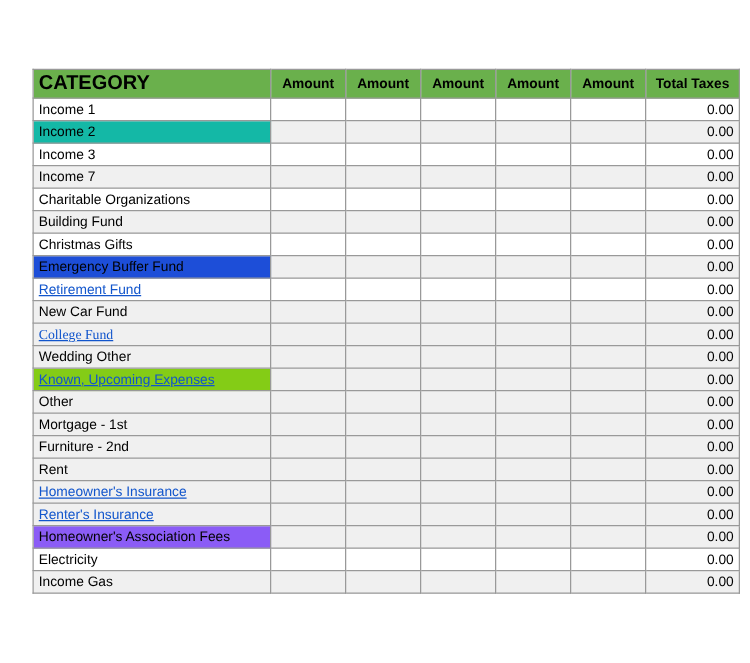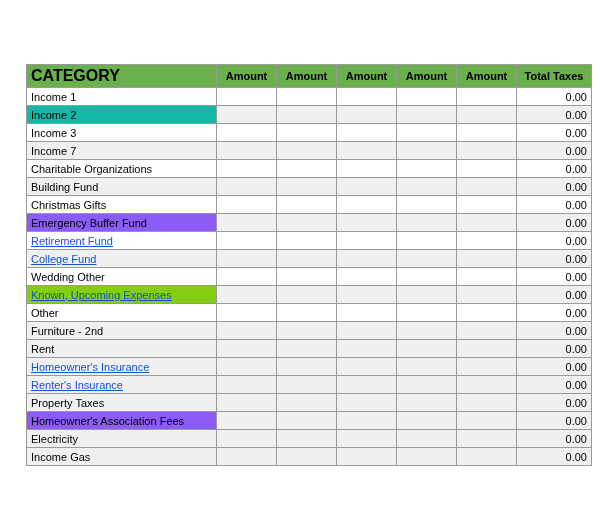--- a/index.html
+++ b/index.html
@@ -151,39 +151,48 @@
         <tr>
           <td class="cat-cell">Christmas Gifts</td>
           <td class="amount-cell"></td>
           <td class="amount-cell"></td>
           <td class="amount-cell"></td>
           <td class="amount-cell"></td>
           <td class="amount-cell"></td>
           <td class="total-cell">0.00</td>
         </tr>
         <tr>
-          <td class="cat-cell" style="background: #8b5cf6;">Emergency Buffer Fund</td>
+          <td class="cat-cell" style="background: #1d4ed8;">Emergency Buffer Fund</td>
           <td class="amount-cell" style="background: rgb(240, 240, 240);"></td>
           <td class="amount-cell" style="background: rgb(240, 240, 240);"></td>
           <td class="amount-cell" style="background: rgb(240, 240, 240);"></td>
           <td class="amount-cell" style="background: rgb(240, 240, 240);"></td>
           <td class="amount-cell" style="background: rgb(240, 240, 240);"></td>
           <td class="total-cell" style="background: rgb(240, 240, 240);">0.00</td>
         </tr>
         <tr>
           <td class="cat-cell"><span class="link-text">Retirement Fund</span></td>
           <td class="amount-cell"></td>
           <td class="amount-cell"></td>
           <td class="amount-cell"></td>
           <td class="amount-cell"></td>
           <td class="amount-cell"></td>
           <td class="total-cell">0.00</td>
         </tr>
         <tr>
-          <td class="cat-cell" style="background: rgb(240, 240, 240);"><span class="link-text">College Fund</span></td>
+          <td class="cat-cell" style="background: rgb(240, 240, 240);">New Car Fund</td>
+          <td class="amount-cell" style="background: rgb(240, 240, 240);"></td>
+          <td class="amount-cell" style="background: rgb(240, 240, 240);"></td>
+          <td class="amount-cell" style="background: rgb(240, 240, 240);"></td>
+          <td class="amount-cell" style="background: rgb(240, 240, 240);"></td>
+          <td class="amount-cell" style="background: rgb(240, 240, 240);"></td>
+          <td class="total-cell" style="background: rgb(240, 240, 240);">0.00</td>
+        </tr>
+        <tr>
+          <td class="cat-cell" style="background: rgb(240, 240, 240); font-family: Liberation Serif, serif;"><span class="link-text">College Fund</span></td>
           <td class="amount-cell" style="background: rgb(240, 240, 240);"></td>
           <td class="amount-cell" style="background: rgb(240, 240, 240);"></td>
           <td class="amount-cell" style="background: rgb(240, 240, 240);"></td>
           <td class="amount-cell" style="background: rgb(240, 240, 240);"></td>
           <td class="amount-cell" style="background: rgb(240, 240, 240);"></td>
           <td class="total-cell" style="background: rgb(240, 240, 240);">0.00</td>
         </tr>
         <tr>
           <td class="cat-cell">Wedding Other</td>
           <td class="amount-cell"></td>
@@ -205,20 +214,29 @@
         <tr>
           <td class="cat-cell">Other</td>
           <td class="amount-cell"></td>
           <td class="amount-cell"></td>
           <td class="amount-cell"></td>
           <td class="amount-cell"></td>
           <td class="amount-cell"></td>
           <td class="total-cell">0.00</td>
         </tr>
         <tr>
+          <td class="cat-cell" style="background: rgb(240, 240, 240);">Mortgage - 1st</td>
+          <td class="amount-cell" style="background: rgb(240, 240, 240);"></td>
+          <td class="amount-cell" style="background: rgb(240, 240, 240);"></td>
+          <td class="amount-cell" style="background: rgb(240, 240, 240);"></td>
+          <td class="amount-cell" style="background: rgb(240, 240, 240);"></td>
+          <td class="amount-cell" style="background: rgb(240, 240, 240);"></td>
+          <td class="total-cell" style="background: rgb(240, 240, 240);">0.00</td>
+        </tr>
+        <tr>
           <td class="cat-cell">Furniture - 2nd</td>
           <td class="amount-cell"></td>
           <td class="amount-cell"></td>
           <td class="amount-cell"></td>
           <td class="amount-cell"></td>
           <td class="amount-cell"></td>
           <td class="total-cell">0.00</td>
         </tr>
         <tr>
           <td class="cat-cell" style="background: rgb(240, 240, 240);">Rent</td>
@@ -239,29 +257,20 @@
           <td class="total-cell">0.00</td>
         </tr>
         <tr>
           <td class="cat-cell" style="background: rgb(240, 240, 240);"><span class="link-text">Renter's Insurance</span></td>
           <td class="amount-cell" style="background: rgb(240, 240, 240);"></td>
           <td class="amount-cell" style="background: rgb(240, 240, 240);"></td>
           <td class="amount-cell" style="background: rgb(240, 240, 240);"></td>
           <td class="amount-cell" style="background: rgb(240, 240, 240);"></td>
           <td class="amount-cell" style="background: rgb(240, 240, 240);"></td>
           <td class="total-cell" style="background: rgb(240, 240, 240);">0.00</td>
-        </tr>
-        <tr>
-          <td class="cat-cell">Property Taxes</td>
-          <td class="amount-cell"></td>
-          <td class="amount-cell"></td>
-          <td class="amount-cell"></td>
-          <td class="amount-cell"></td>
-          <td class="amount-cell"></td>
-          <td class="total-cell">0.00</td>
         </tr>
         <tr>
           <td class="cat-cell" style="background: #8b5cf6;">Homeowner's Association Fees</td>
           <td class="amount-cell" style="background: rgb(240, 240, 240);"></td>
           <td class="amount-cell" style="background: rgb(240, 240, 240);"></td>
           <td class="amount-cell" style="background: rgb(240, 240, 240);"></td>
           <td class="amount-cell" style="background: rgb(240, 240, 240);"></td>
           <td class="amount-cell" style="background: rgb(240, 240, 240);"></td>
           <td class="total-cell" style="background: rgb(240, 240, 240);">0.00</td>
         </tr>

